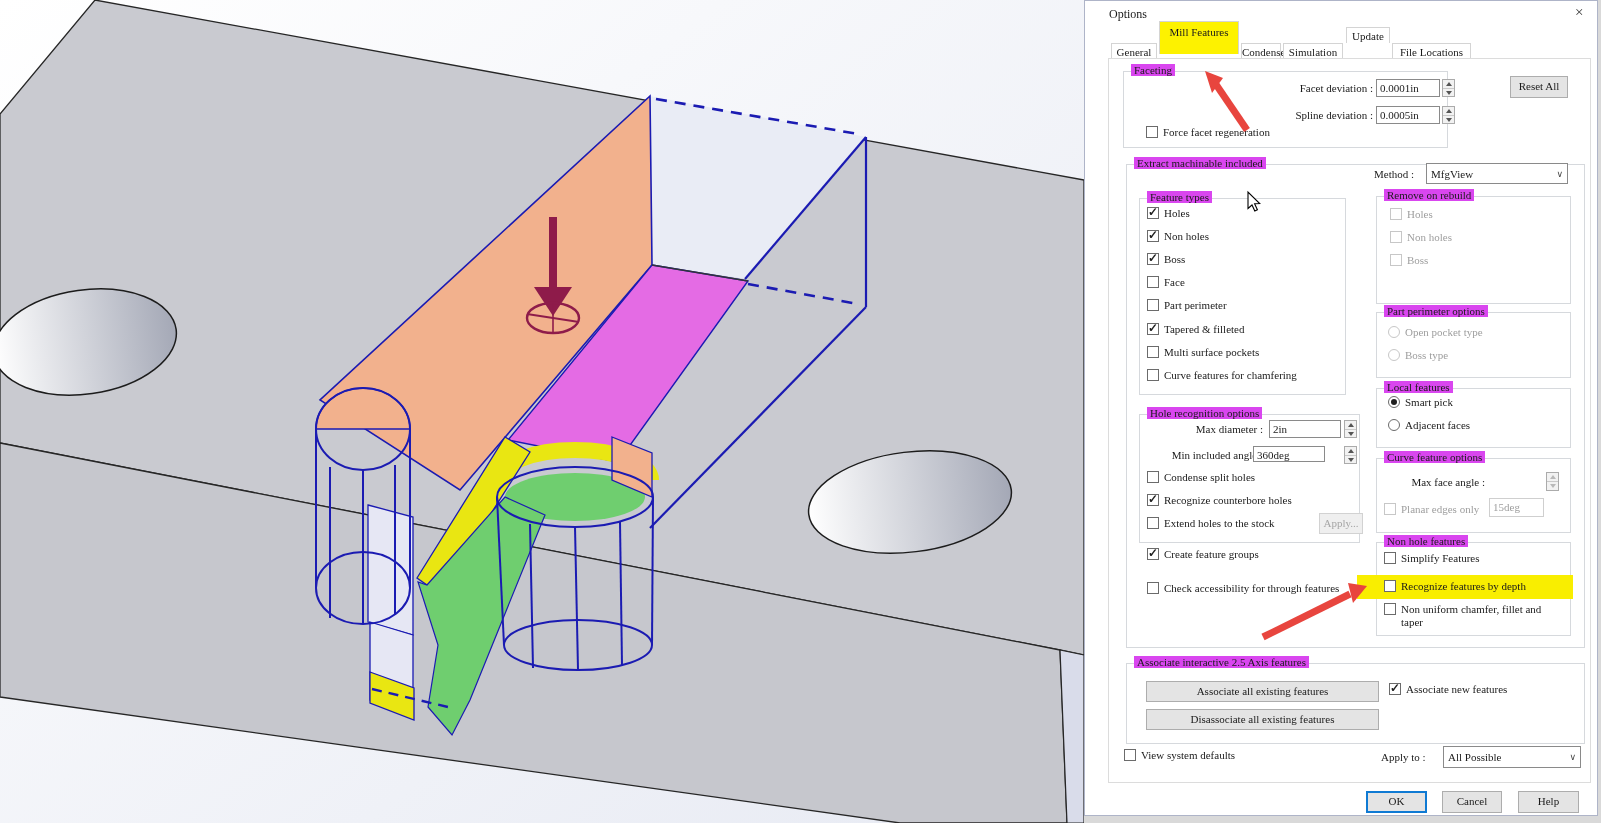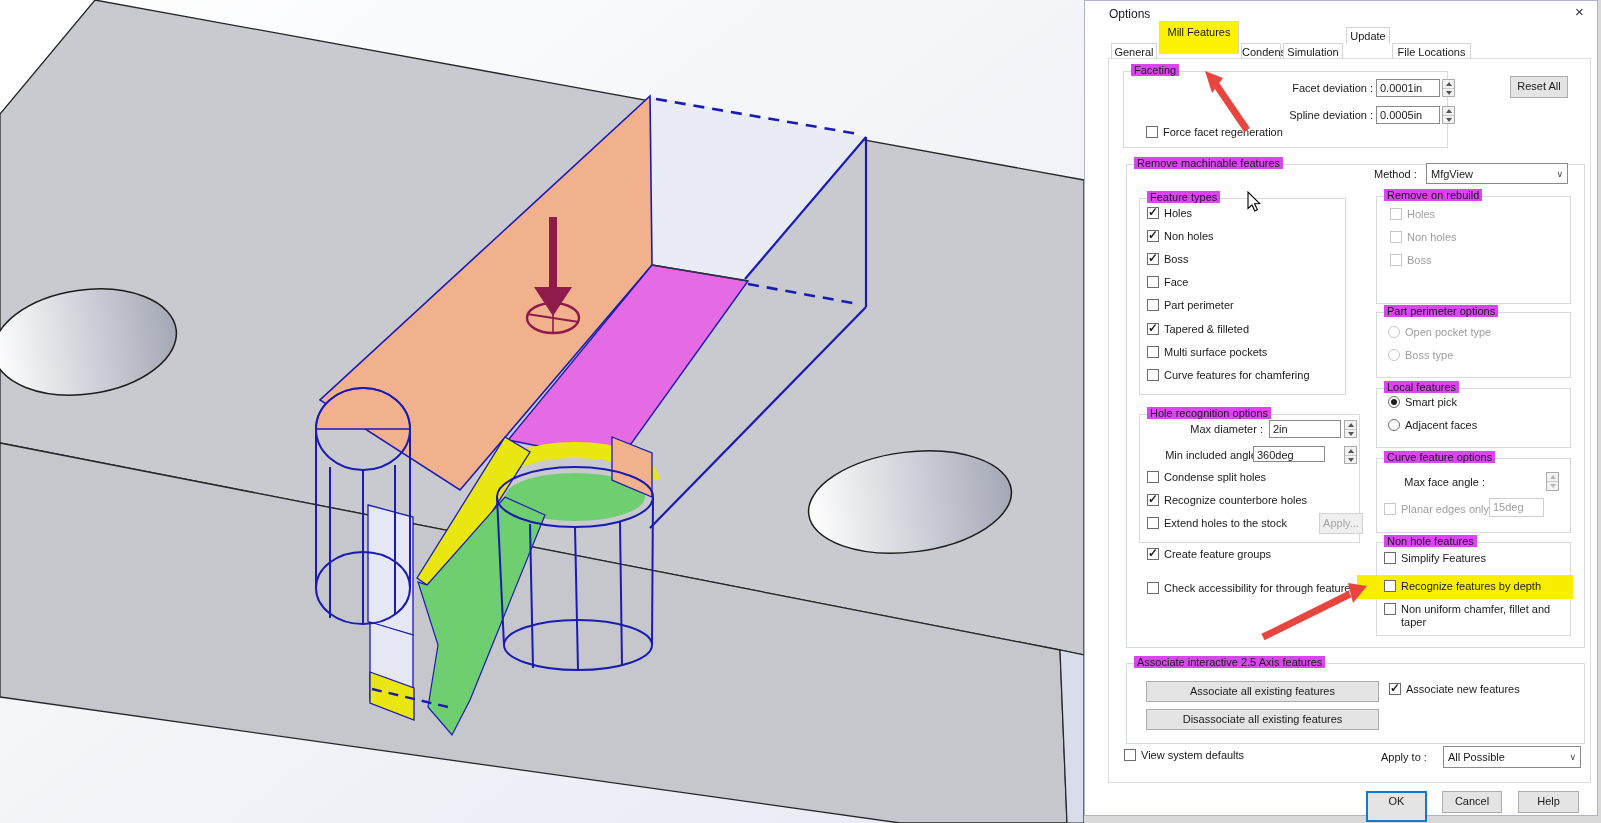--- a/index.html
+++ b/index.html
@@ -1,17 +1,17 @@
 <!DOCTYPE html>
 <html><head>
 <meta charset="utf-8">
 <style>
   html,body{margin:0;padding:0;}
   .page{position:relative;width:1601px;height:823px;background:#d9d9d9;overflow:hidden;
-        font-family:Liberation Sans, sans-serif;}
+        font-family:Liberation Serif, serif;}
   .abs{position:absolute;}
   
   .dlg{position:absolute;left:1084px;top:0;width:514px;height:816px;background:#fff;
        border:1px solid #aeb4c8;box-sizing:border-box;font-size:11px;color:#1a1a1a;}
   .title{font-size:12px;}
   .close{font-size:15px;color:#333;line-height:14px;cursor:default;}
   .tab{border:1px solid #d4d4d4;border-bottom:none;background:#fff;text-align:center;
        line-height:16px;box-sizing:border-box;}
   .tab.act{background:#fdf200;line-height:20px;}
   .panel{border:1px solid #dcdcdc;background:#fff;}
@@ -161,21 +161,21 @@
         <i class="up"></i>
         <i class="dn"></i>
       </span>
     <label class="abs row" style="left:61px;top:125px">
       <span class="cb"></span>
       <span class="txt">Force facet regeneration</span>
     </label>
     <div class="abs btn" style="left:425px;top:75px;width:58px;height:22px">Reset All</div>
 
     <div class="abs gb" style="left:41px;top:163px;width:457px;height:482px"></div>
-    <span class="abs gb-l" style="left:49px;top:156px">Remove machinable features</span>
+    <span class="abs gb-l" style="left:49px;top:156px">Extract machinable included</span>
 
     <div class="abs gb" style="left:54px;top:197px;width:205px;height:195px"></div>
     <span class="abs gb-l" style="left:62px;top:190px">Feature types</span>
     <label class="abs row" style="left:62px;top:206px">
       <span class="cb chk"></span>
       <span class="txt">Holes</span>
       </label>
     <label class="abs row" style="left:62px;top:229px">
       <span class="cb chk"></span>
       <span class="txt">Non holes</span>
@@ -324,21 +324,21 @@
 
     <label class="abs row" style="left:39px;top:748px">
       <span class="cb"></span>
       <span class="txt">View system defaults</span>
       </label>
     <span class="abs lbl" style="left:296px;top:750px">Apply to :</span>
     <div class="abs dd" style="left:358px;top:745px;width:138px;height:22px">
         <span>All Possible</span>
       </div>
 
-    <div class="abs btn def" style="left:281px;top:790px;width:61px;height:31px">OK</div>
+    <div class="abs btn def" style="left:281px;top:790px;width:61px;height:22px">OK</div>
     <div class="abs btn" style="left:357px;top:790px;width:60px;height:22px">Cancel</div>
     <div class="abs btn" style="left:433px;top:790px;width:61px;height:22px">Help</div>
   </div>
 
   <svg class="overlay" width="1601" height="823" viewBox="0 0 1601 823">
     <g>
       <line x1="1247" y1="130" x2="1213" y2="80" stroke="#e8453e" stroke-width="7"></line>
       <polygon points="1205,71 1223,78 1212,93" fill="#e8453e"></polygon>
     </g>
     <g>

